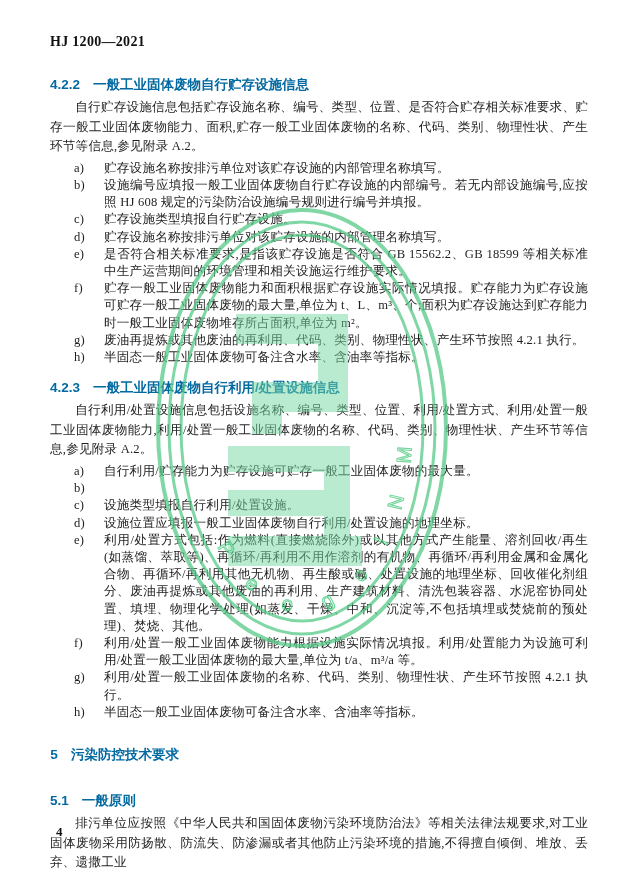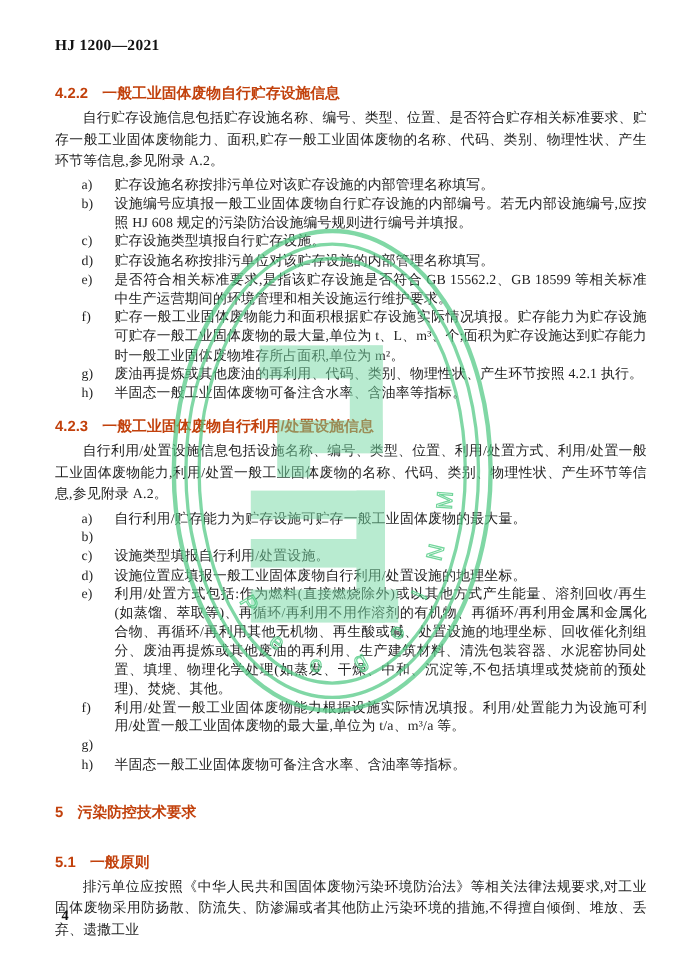--- a/index.html
+++ b/index.html
@@ -20,27 +20,27 @@
     font-family:"Liberation Serif", serif;
     font-weight:700;
     font-size:14px;
     letter-spacing:.3px;
     color:#111;
   }
   .h2{
     font-family:"Liberation Sans", sans-serif;
     font-weight:700;
     font-size:13.5px;
-    color:#c2410c;
+    color:#0369a1;
     margin-top:26px;
     line-height:17px;
   }
   .h2 .num{margin-right:13px;}
   .h423{margin-top:13px;}
-  .h5{}
+  .h5{font-family:Liberation Mono, monospace;}
   .h51{margin-top:28px;}
   .para{
     font-size:12.6px;
     line-height:19.6px;
     text-align:justify;
     text-indent:2em;
     margin-top:5px;
     letter-spacing:.2px;
     font-family:Liberation Serif, serif;
   }
@@ -148,20 +148,21 @@
     <div class="li">
         <span class="marker">e)</span>
         <span class="li-text">利用/处置方式包括:作为燃料(直接燃烧除外)或以其他方式产生能量、溶剂回收/再生(如蒸馏、萃取等)、再循环/再利用不用作溶剂的有机物、再循环/再利用金属和金属化合物、再循环/再利用其他无机物、再生酸或碱、处置设施的地理坐标、回收催化剂组分、废油再提炼或其他废油的再利用、生产建筑材料、清洗包装容器、水泥窑协同处置、填埋、物理化学处理(如蒸发、干燥、中和、沉淀等,不包括填埋或焚烧前的预处理)、焚烧、其他。</span>
       </div>
     <div class="li">
         <span class="marker">f)</span>
         <span class="li-text">利用/处置一般工业固体废物能力根据设施实际情况填报。利用/处置能力为设施可利用/处置一般工业固体废物的最大量,单位为 t/a、m³/a 等。</span>
       </div>
     <div class="li">
         <span class="marker">g)</span>
+        <span class="li-text">利用/处置一般工业固体废物的名称、代码、类别、物理性状、产生环节按照 4.2.1 执行。</span>
       </div>
     <div class="li">
         <span class="marker">h)</span>
         <span class="li-text">半固态一般工业固体废物可备注含水率、含油率等指标。</span>
       </div>
   </div>
 
   <div class="h2 h5">
     <span class="num">5</span><span>污染防控技术要求</span>
   </div>

